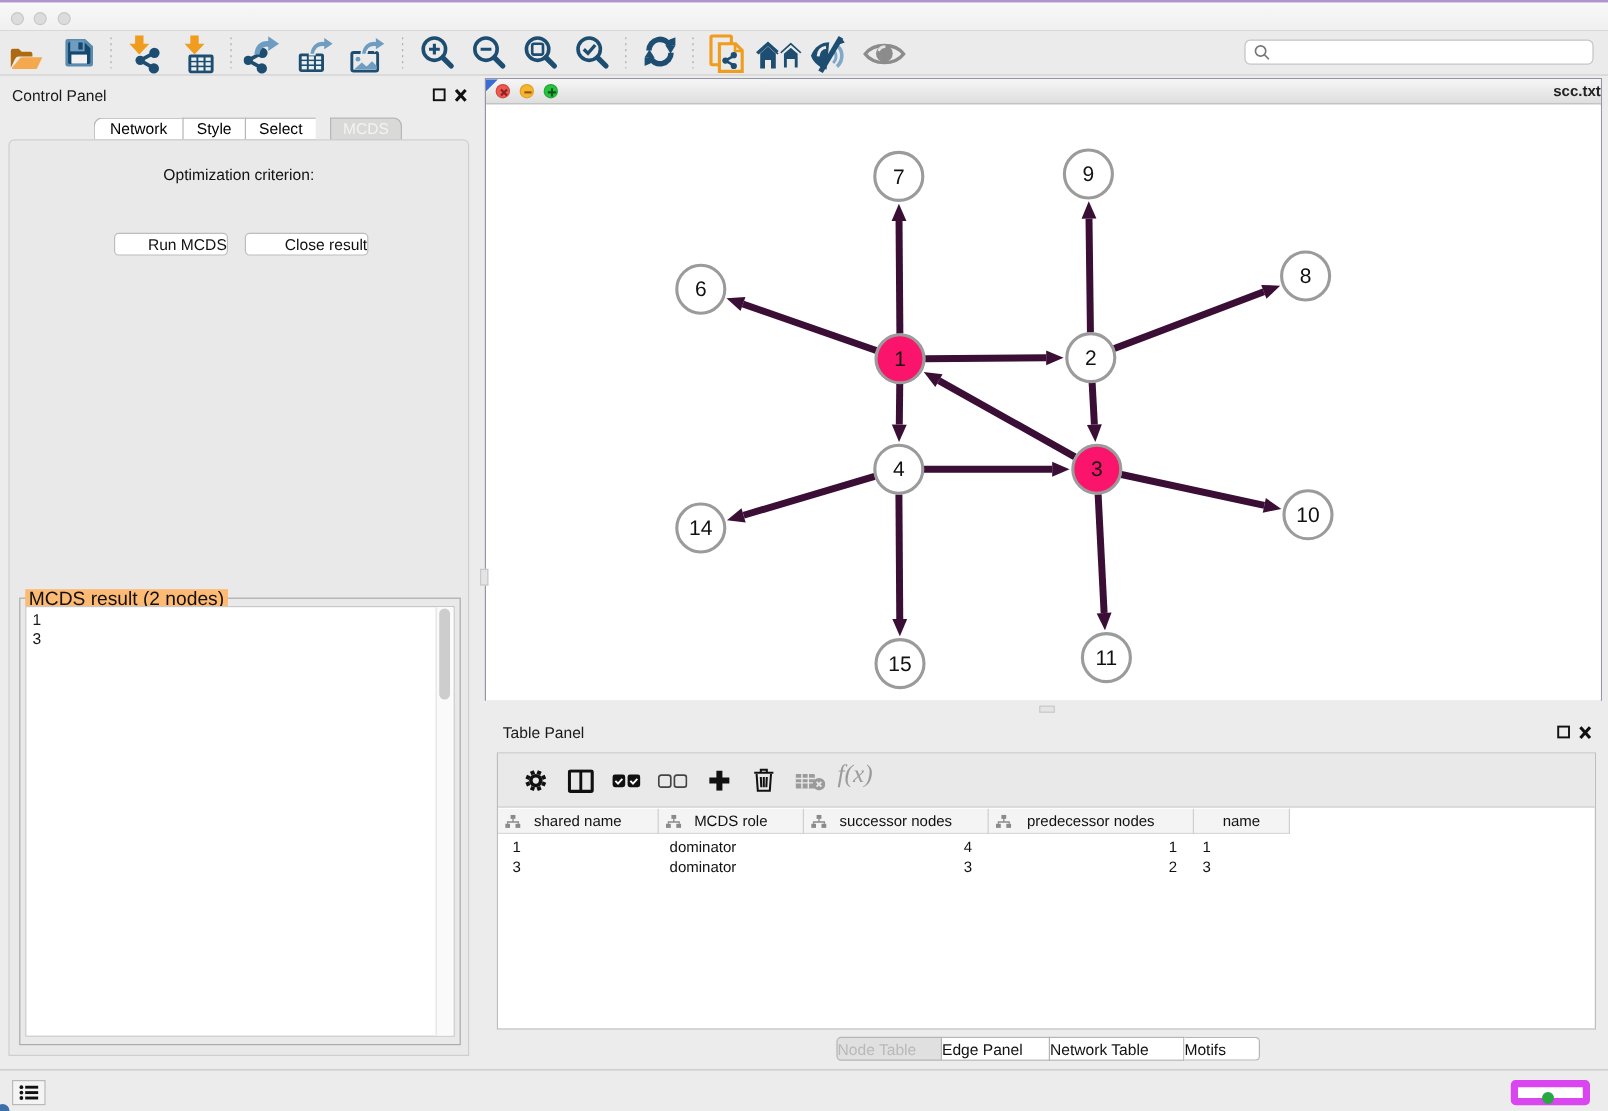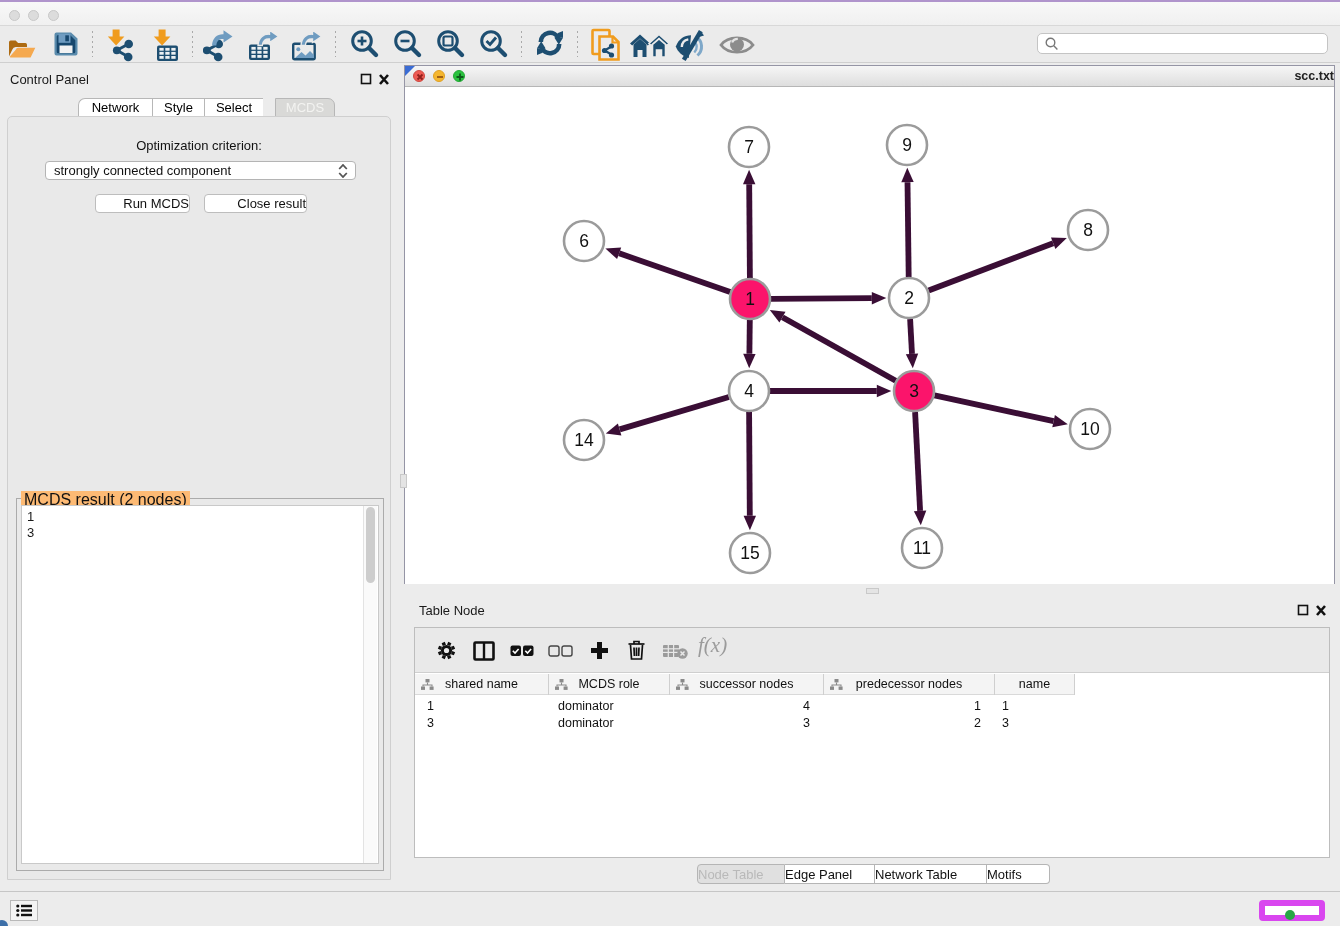--- a/index.html
+++ b/index.html
@@ -208,26 +208,20 @@
 <svg style="position:absolute;left:360px;top:10px" width="30" height="13" viewBox="0 0 30 13">
       <rect x="1.5" y="1.5" width="9" height="9" fill="none" stroke="#111" stroke-width="1.6"></rect>
       <path d="M20 2 L28 11 M28 2 L20 11" stroke="#111" stroke-width="2.6"></path>
     </svg>
 <div class="tab" style="left:78px;width:74px;border-radius:7px 0 0 0">Network</div>
 <div class="tab" style="left:152px;width:52px">Style</div>
 <div class="tab" style="left:204px;width:59px">Select</div>
 <div class="tab" id="tabmcds" style="left:275px;width:60px">MCDS</div>
 <div id="cpbody">
   <div id="optlabel">Optimization criterion:</div>
-  <div id="combo">strongly connected component
-    <svg width="10" height="14" viewBox="0 0 10 14" style="position:absolute;right:7px;top:2px">
-          <path d="M1.2 5 L5 1 L8.8 5" fill="none" stroke="#555" stroke-width="1.8"></path>
-          <path d="M1.2 9 L5 13 L8.8 9" fill="none" stroke="#555" stroke-width="1.8"></path>
-        </svg>
-  </div>
   <div class="btn" style="left:87px;width:95px">Run MCDS</div>
   <div class="btn" style="left:196px;width:103px">Close result</div>
   <div id="fset">
     <div id="fleg">MCDS result (2 nodes)</div>
     <div id="fwhite">
       <div style="position:absolute;left:5px;top:3px;font-size:13px;line-height:16px">1<br>3</div>
       <div style="position:absolute;right:1px;top:0;width:14px;height:357px;background:#fafafa;border-left:1px solid #e3e3e3">
             <div style="position:absolute;left:2px;top:1px;width:9px;height:76px;background:#cdcdcd;border-radius:5px"></div>
           </div>
     </div>
@@ -303,21 +297,21 @@
 <text x="179" y="358" text-anchor="middle">14</text>
 <text x="685" y="347" text-anchor="middle">10</text>
 <text x="345" y="471" text-anchor="middle">15</text>
 <text x="517" y="466" text-anchor="middle">11</text>
 
 </svg>
 </div>
 <div style="position:absolute;left:400px;top:474px;width:7px;height:14px;background:#e4e4e4;border:1px solid #c9c9c9"></div>
 <div style="position:absolute;left:866px;top:588px;width:13px;height:6px;background:#e4e4e4;border:1px solid #c9c9c9"></div>
 <div id="tpanel">
-<div class="ptitle" style="position:absolute;left:15px;top:7px">Table Node</div>
+<div class="ptitle" style="position:absolute;left:15px;top:7px">Table Panel</div>
 <svg style="position:absolute;left:893px;top:8px" width="30" height="13" viewBox="0 0 30 13">
       <rect x="1.5" y="1.5" width="9" height="9" fill="none" stroke="#111" stroke-width="1.6"></rect>
       <path d="M20 2 L28 11 M28 2 L20 11" stroke="#111" stroke-width="2.6"></path>
     </svg>
 <div id="tcont">
   <div id="ttools">
     <div style="position:absolute;left:22px;top:13px"><svg width="19" height="19" viewBox="0 0 19 19">
             <g fill="#111">
               <circle cx="9.5" cy="9.5" r="5.6"></circle>
               <g stroke="#111" stroke-width="3.4">

